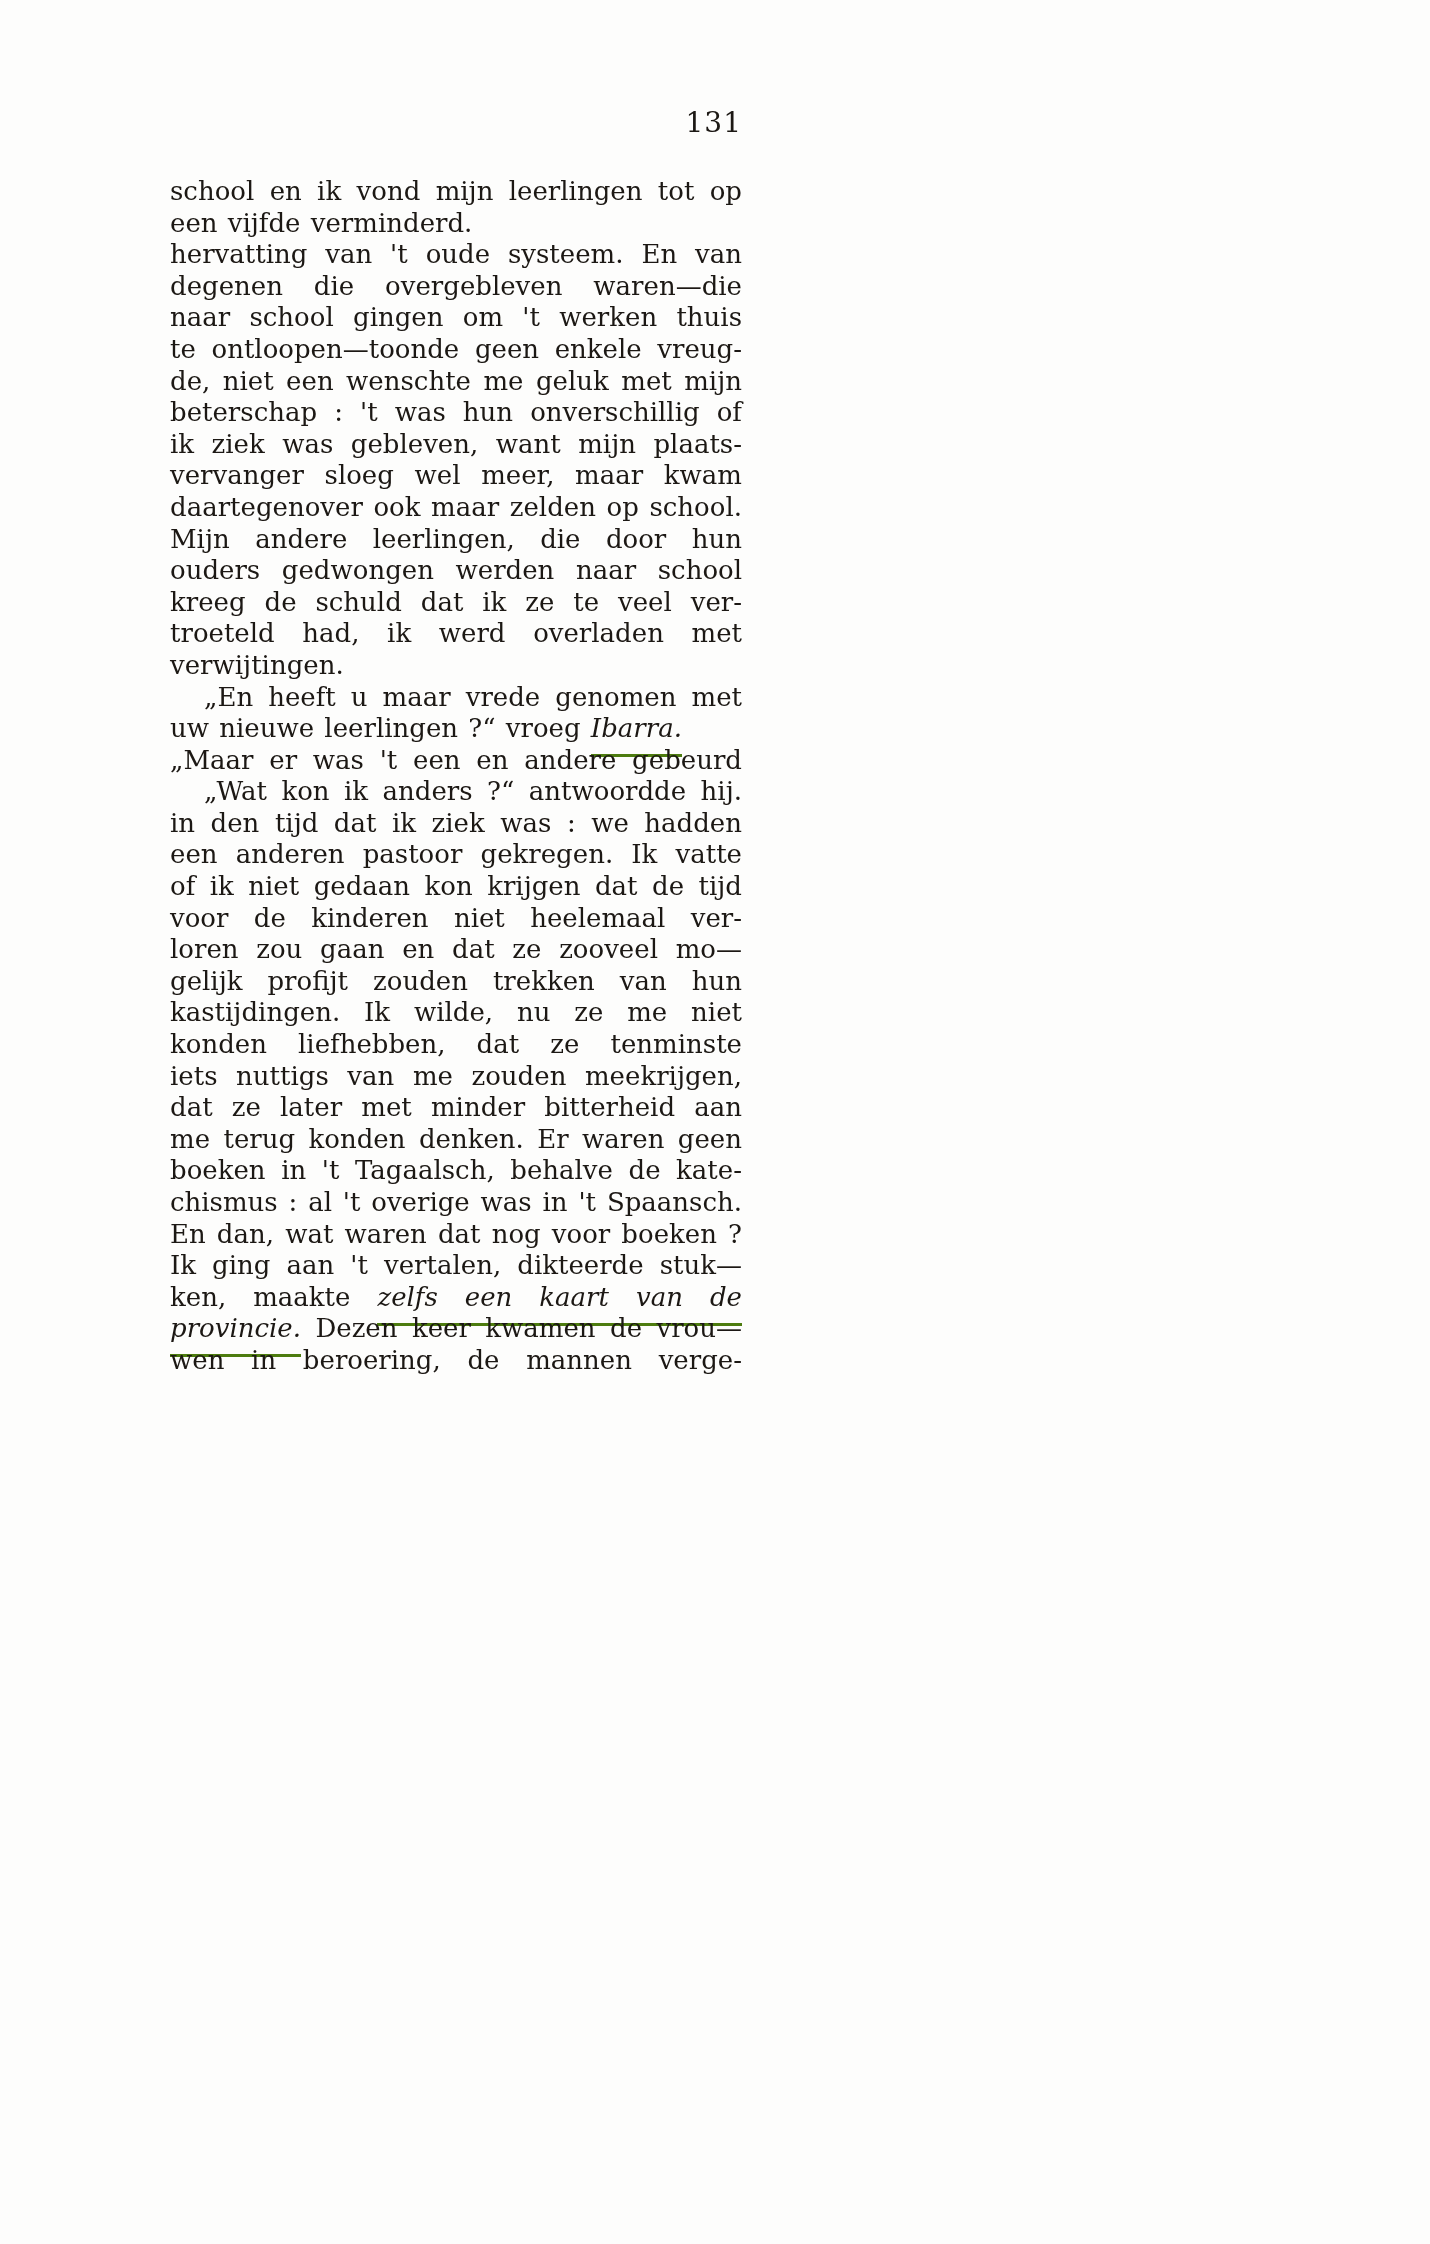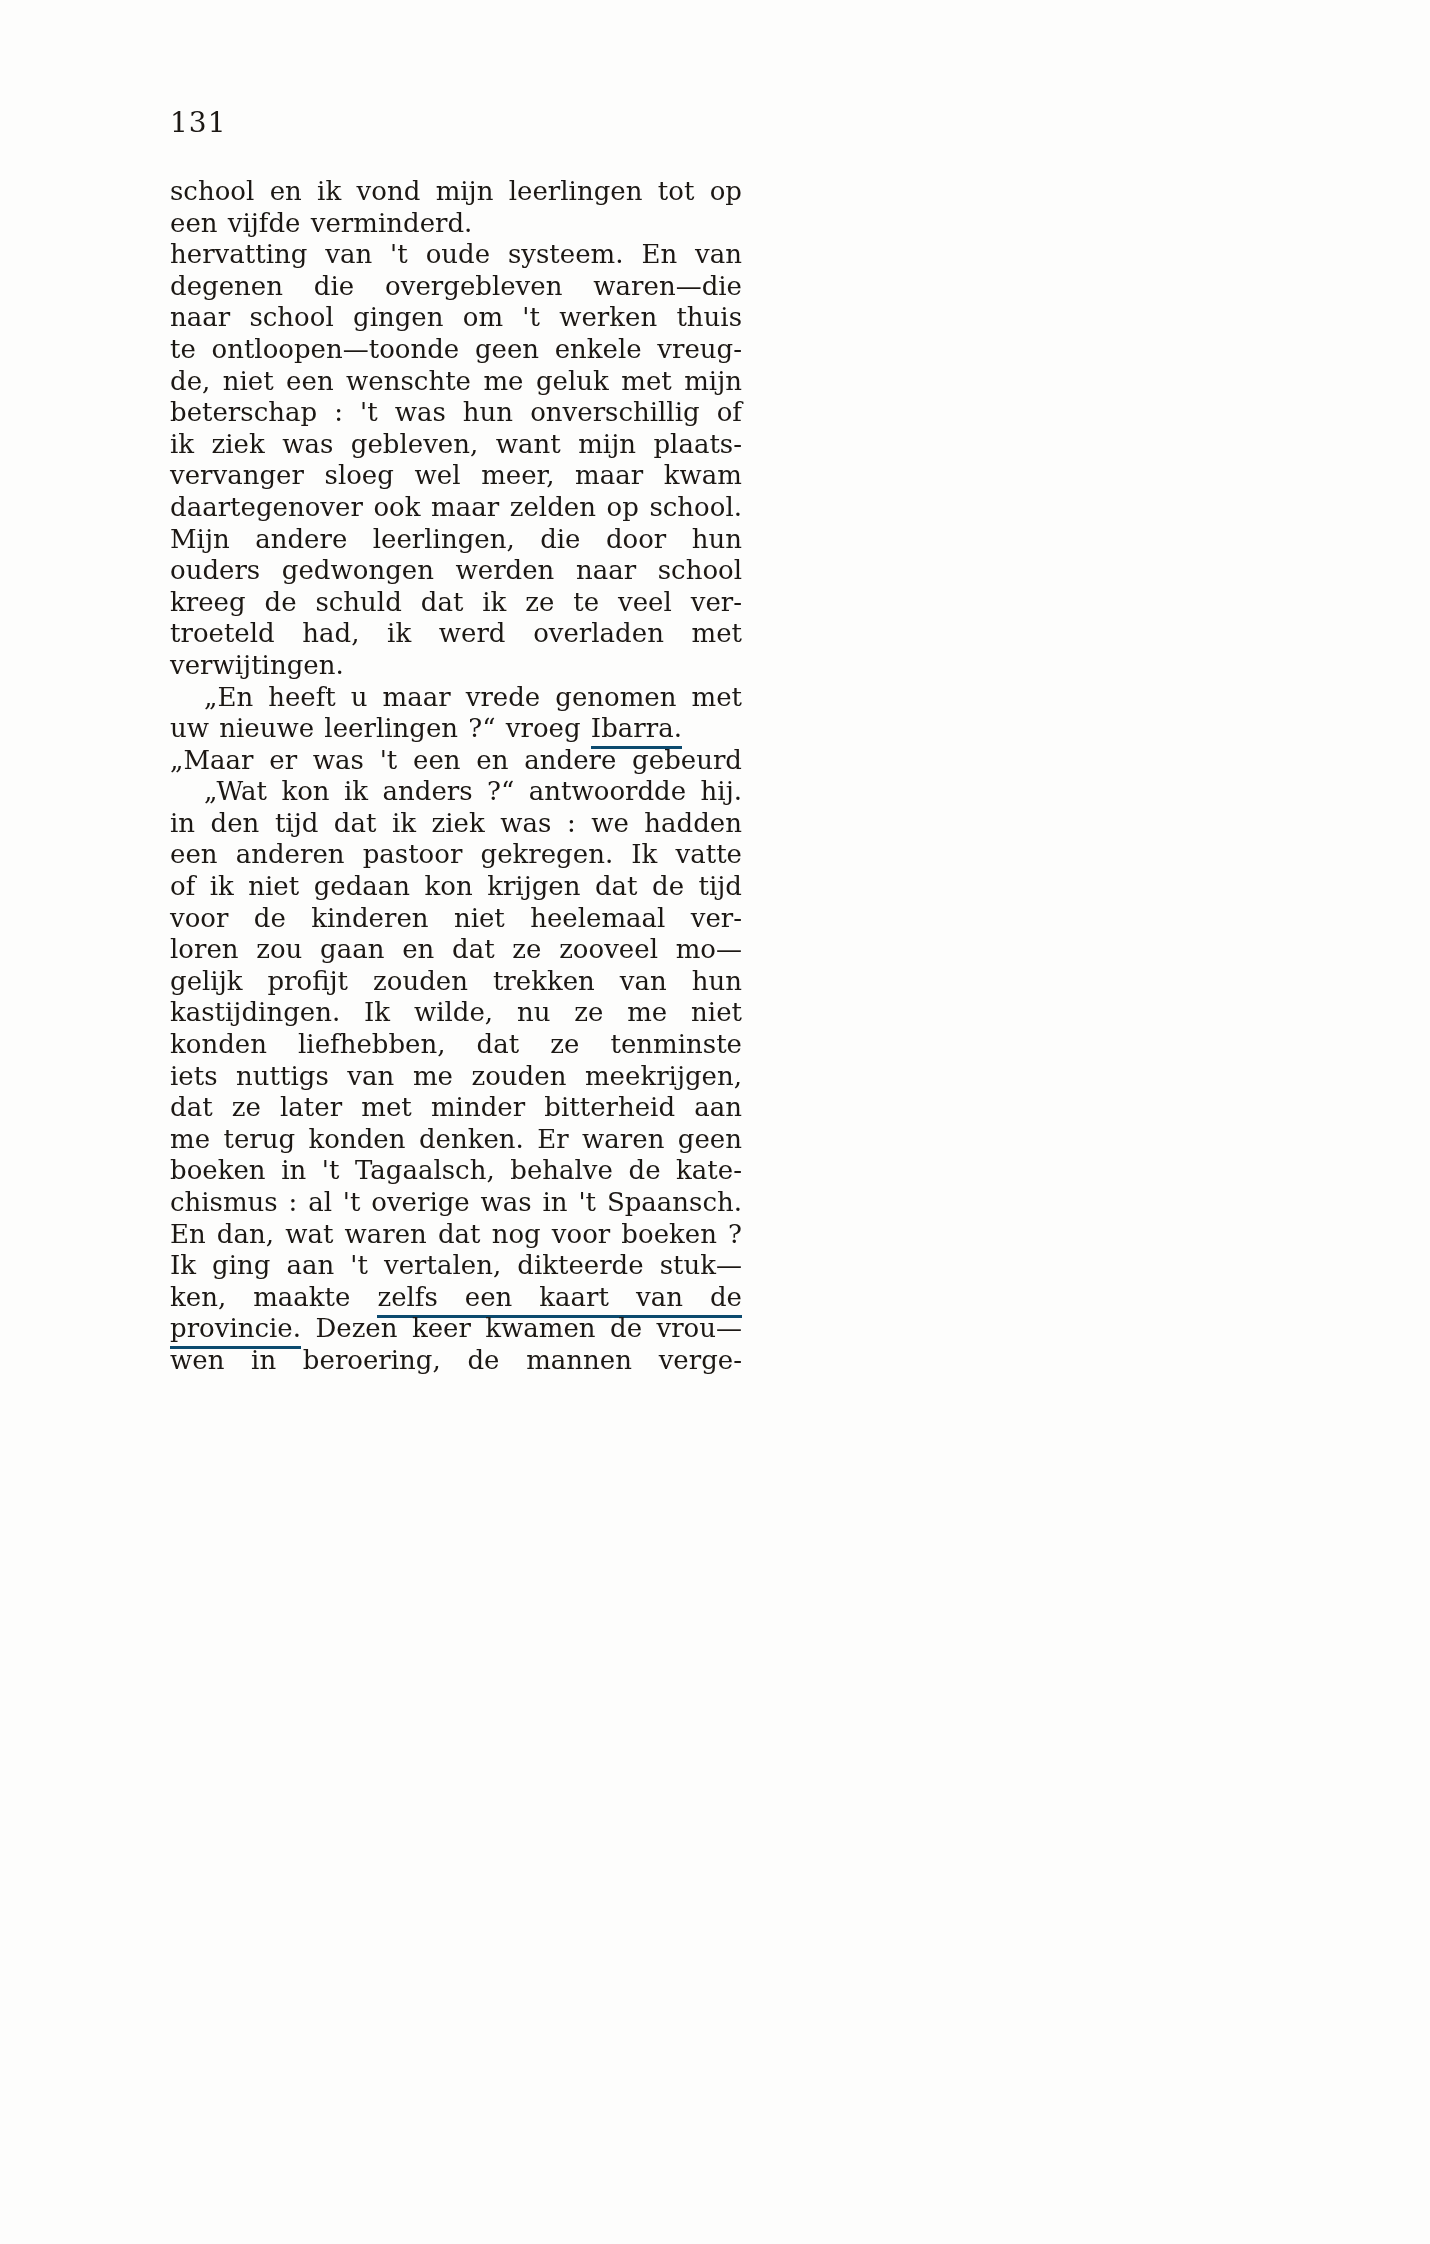--- a/index.html
+++ b/index.html
@@ -14,21 +14,21 @@
     background: #fdfdfc;
     overflow: hidden;
     font-family: "DejaVu Serif", "Liberation Serif", serif;
     color: #1c1814;
   }
   .page-number {
     position: absolute;
     top: 106px;
     left: 170px;
     width: 572px;
-    text-align: left;
+    text-align: right;
     font-size: 28px;
     letter-spacing: 1px;
     font-weight: 500;
   }
   .text-block {
     position: absolute;
     top: 176px;
     left: 170px;
     width: 572px;
   }
@@ -41,22 +41,23 @@
     word-spacing: 2px;
   }
   .line.nojust {
     text-align: left;
     text-align-last: left;
   }
   .line.indent {
     text-indent: 34px;
   }
   .u {
-    border-bottom: 3px solid #0c4a6e;
-    padding-bottom: 3px;
+    border-bottom: 3px solid #4d7c0f;
+    padding-bottom: 11px;
+    font-style: italic;
   }
 </style>
 </head>
 <body>
 
 <div class="scan-page">
   <div class="page-number">131</div>
   <div class="text-block">
       <div class="line"><span>school en ik vond mijn leerlingen tot op</span></div>
       <div class="line nojust"><span>een vijfde verminderd.</span></div>

